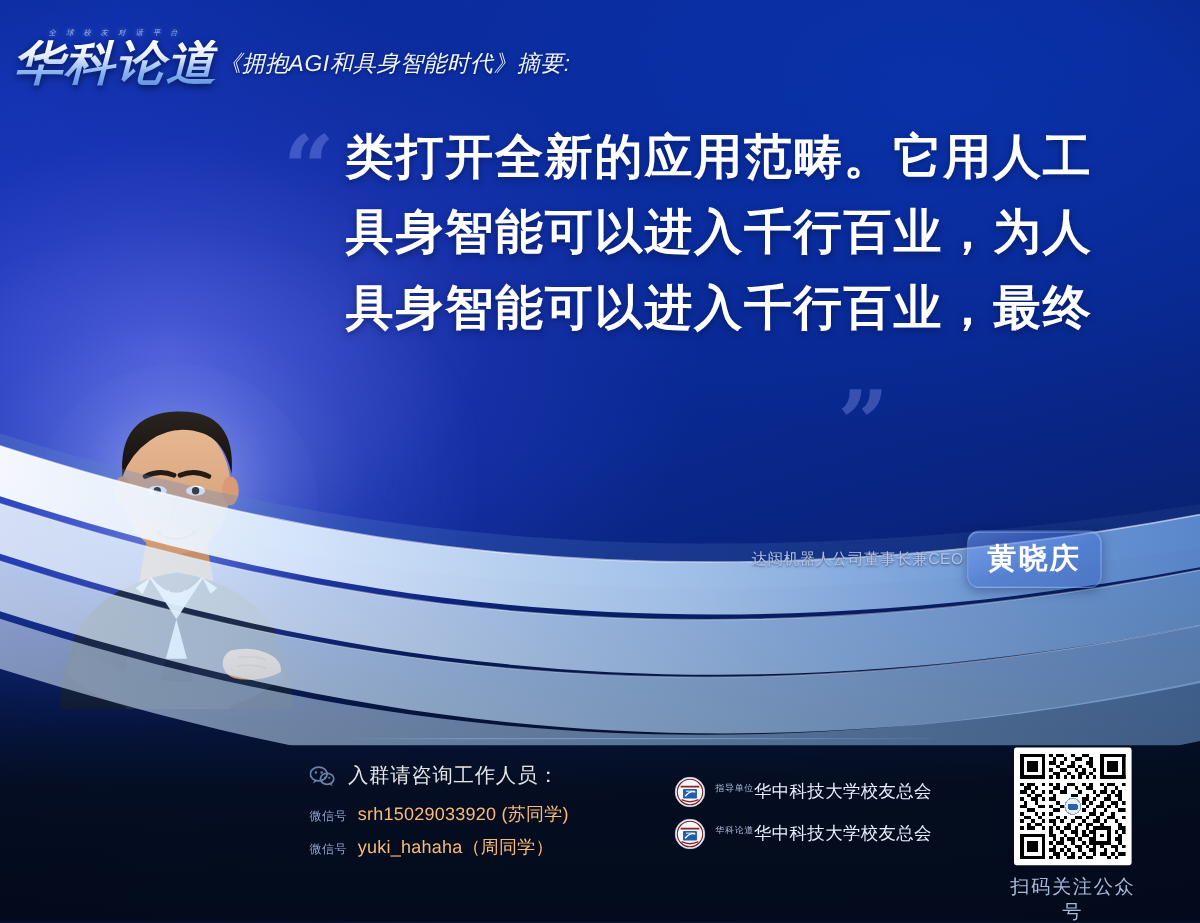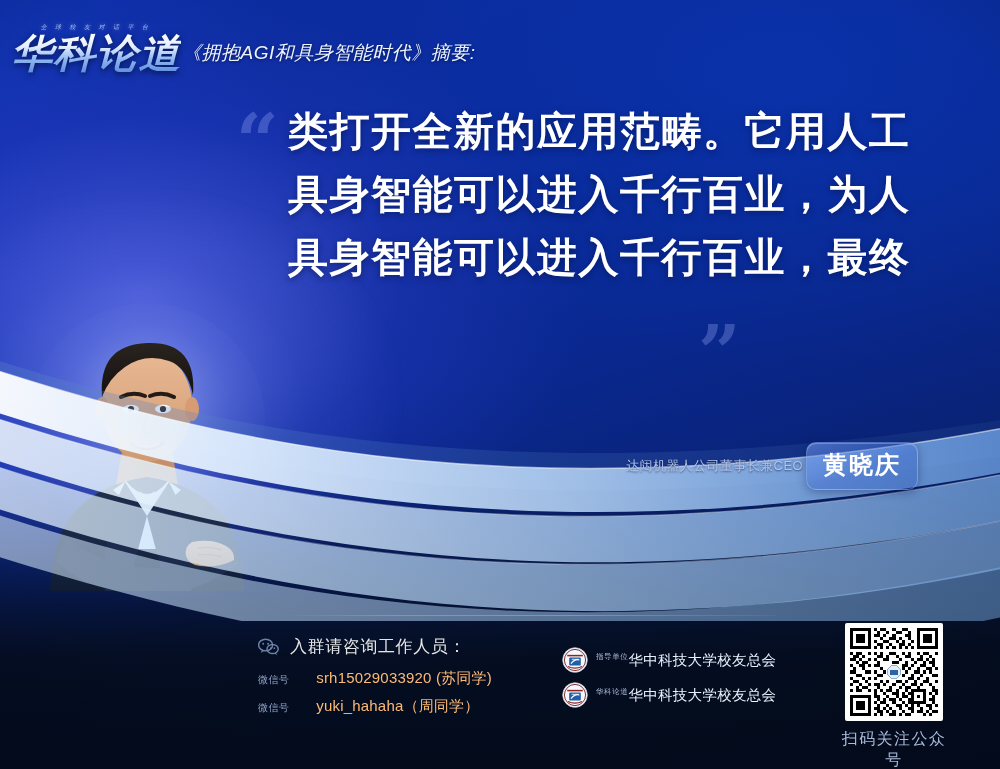--- a/index.html
+++ b/index.html
@@ -109,21 +109,21 @@
   
   .footer{position:absolute;left:0;bottom:0;width:1000px;height:160px;z-index:16;}
   .divider{
     position:absolute;left:284px;top:6px;width:492px;height:1px;
     background:linear-gradient(90deg,rgba(150,185,255,0) 0%,rgba(150,185,255,.42) 22%,rgba(150,185,255,.5) 58%,rgba(150,185,255,.08) 100%);
   }
   .footer-left{position:absolute;left:258px;top:26px;}
   .contact-head{display:flex;align-items:center;gap:11px;margin-bottom:11px;}
   .wechat-icon{width:21px;height:18px;opacity:.75;}
   .contact-head-text{font-size:17px;color:#e5e5e5;letter-spacing:.6px;}
-  .contact-row{display:flex;align-items:baseline;gap:27px;margin-bottom:9px;}
+  .contact-row{display:flex;align-items:baseline;gap:9px;margin-bottom:9px;}
   .contact-label{font-size:10px;color:#8fa3c9;letter-spacing:.4px;}
   .contact-value{font-size:15px;color:#fdba74;letter-spacing:.2px;white-space:nowrap;}
 
   .footer-orgs{position:absolute;left:562px;top:38px;}
   .org-row{display:flex;align-items:center;gap:8px;margin-bottom:9px;}
   .org-seal{width:26px;height:26px;flex:0 0 26px;}
   .org-texts{display:flex;flex-direction:row;line-height:1;}
   .org-kind{font-size:7.5px;color:#aebfdf;letter-spacing:.6px;margin-bottom:2px;}
   .org-name{font-size:14.5px;color:#e9f0fd;letter-spacing:.3px;white-space:nowrap;}
 

